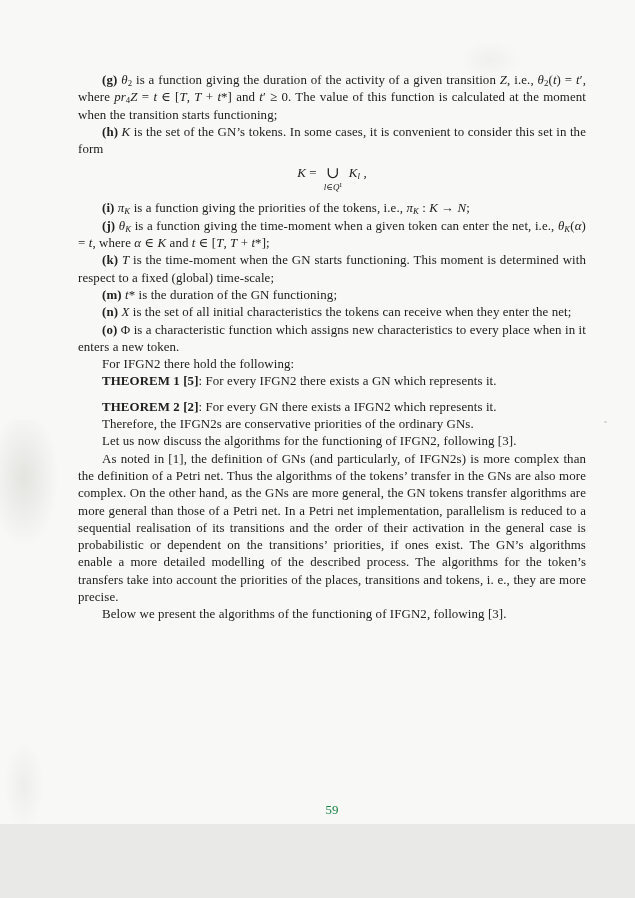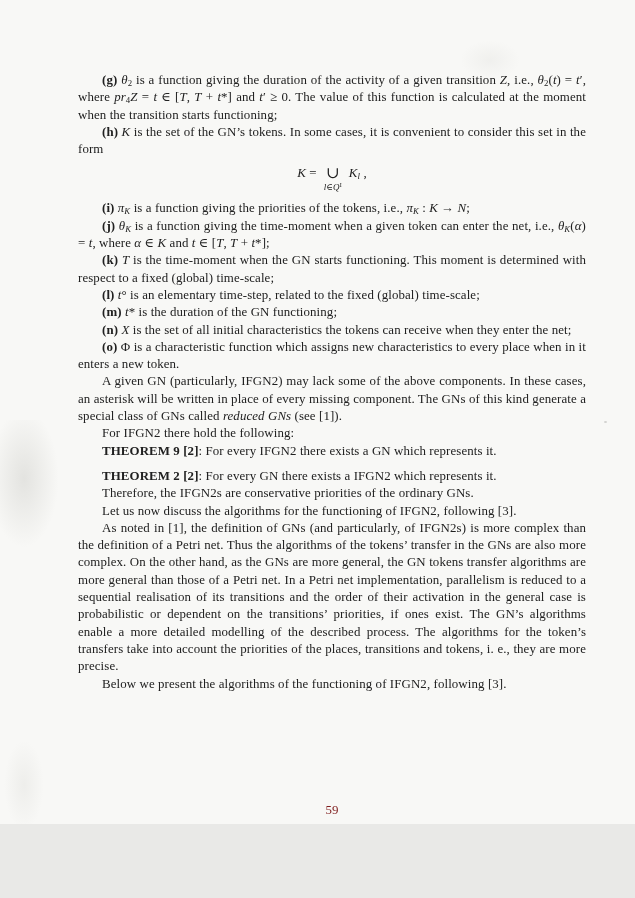--- a/index.html
+++ b/index.html
@@ -60,21 +60,21 @@
   #theorem-2 { margin-top: 8px; font-family: Liberation Serif, serif; }
   .sp-lg { margin-top: 22px; }
 
   .pagenum {
     position: absolute;
     left: 78px;
     top: 803px;
     width: 508px;
     text-align: center;
     font-size: 12.9px;
-    color: #7f1d1d;
+    color: #15803d;
   }
 
   
   .smudge {
     position: absolute;
     pointer-events: none;
   }
   .smudge-left {
     left: 0px; top: 420px; width: 60px; height: 130px;
     background: radial-gradient(ellipse at 40% 45%, rgba(165,165,158,0.25), rgba(165,165,158,0) 68%);
@@ -117,28 +117,26 @@
       <span class="f-stack">
         <span class="f-cup">∪</span>
         <span class="f-sub"><i>l</i>∈<i>Q</i><sup>I</sup></span>
       </span>
       <span class="f-part"><i>K</i><sub><i>l</i></sub> ,</span>
     </div>
 
     <p class="ind"><b>(i)</b> <i>π</i><sub><i>K</i></sub> is a function giving the priorities of the tokens, i.e., <i>π</i><sub><i>K</i></sub> : <i>K</i> →  <i>N</i>;</p>
     <p class="ind"><b>(j)</b> <i>θ</i><sub><i>K</i></sub> is a function giving the time-moment when a given token can enter the net, i.e., <i>θ</i><sub><i>K</i></sub>(<i>α</i>) = <i>t</i>, where <i>α</i> ∈ <i>K</i> and <i>t</i> ∈ [<i>T</i>, <i>T</i> + <i>t</i>*];</p>
     <p class="ind"><b>(k)</b> <i>T</i> is the time-moment when the GN starts functioning. This moment is determined with respect to a fixed (global) time-scale;</p>
-    <p class="ind"><b>(l)</b> <i>t</i>° is an elementary time-step, related to the fixed (global) time-scale;</p>
     <p class="ind"><b>(m)</b> <i>t</i>* is the duration of the GN functioning;</p>
     <p class="ind"><b>(n)</b> <i>X</i> is the set of all initial characteristics the tokens can receive when they enter the net;</p>
     <p class="ind"><b>(o)</b> Φ is a characteristic function which assigns new characteristics to every place when in it enters a new token.</p>
-    <p class="ind">A given GN (particularly, IFGN2) may lack some of the above components. In these cases, an asterisk will be written in place of every missing component. The GNs of this kind generate a special class of GNs called <i>reduced GNs</i> (see [1]).</p>
     <p class="ind">For IFGN2 there hold the following:</p>
 
-    <p class="theorem" id="theorem-1"><b>THEOREM 9 [2]</b>: For every IFGN2 there exists a GN which represents it.</p>
+    <p class="theorem" id="theorem-1"><b>THEOREM 1 [5]</b>: For every IFGN2 there exists a GN which represents it.</p>
     <p class="theorem" id="theorem-2"><b>THEOREM 2 [2]</b>: For every GN there exists a IFGN2 which represents it.</p>
 
     <p class="ind sp-lg">Therefore, the IFGN2s are conservative priorities of the ordinary GNs.</p>
     <p class="ind">Let us now discuss the algorithms for the functioning of IFGN2, following [3].</p>
     <p class="ind">As noted in [1], the definition of GNs (and particularly, of IFGN2s) is more complex than the definition of a Petri net. Thus the algorithms of the tokens’ transfer in the GNs are also more complex. On the other hand, as the GNs are more general, the GN tokens transfer algorithms are more general than those of a Petri net. In a Petri net implementation, parallelism is reduced to a sequential realisation of its transitions and the order of their activation in the general case is probabilistic or dependent on the transitions’ priorities, if ones exist. The GN’s algorithms enable a more detailed modelling of the described process. The algorithms for the token’s transfers take into account the priorities of the places, transitions and tokens, i. e., they are more precise.</p>
     <p class="ind">Below we present the algorithms of the functioning of IFGN2, following [3].</p>
 
   </div>
 
   <div class="pagenum">59</div>

